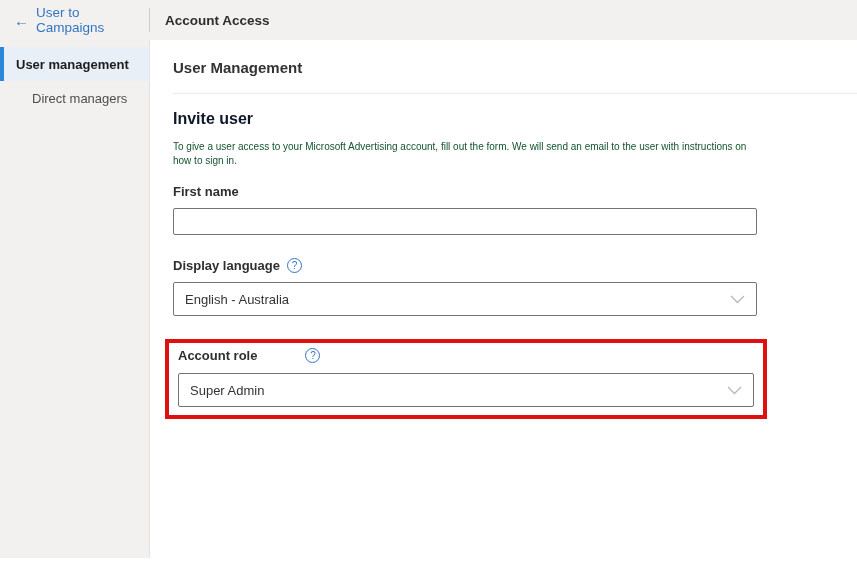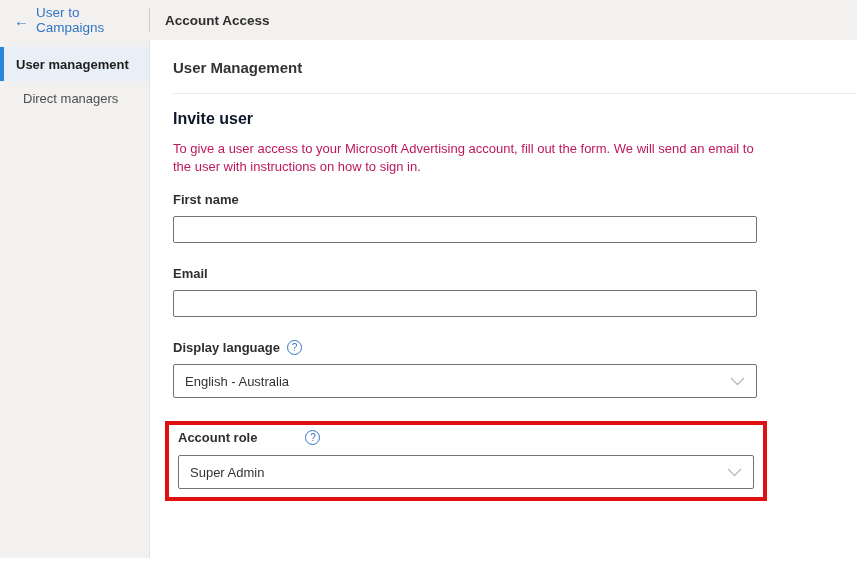--- a/index.html
+++ b/index.html
@@ -11,33 +11,33 @@
   .back-link { width:149px; display:flex; align-items:center; gap:7px;
     padding-left:14px; color:#3276c3; font-size:13.5px; cursor:pointer; }
   .back-arrow { font-size:15px; line-height:1; }
   .topbar-divider { width:1px; height:24px; background:#cccbca; }
   .topbar-title { margin-left:15px; font-size:13.5px; font-weight:bold; color:#2f2e2d; }
 
   
   .layout { display:flex; height:372px; }
   .sidebar { width:150px; flex:none; background:#f2f1f0; height:518px;
     border-right:1px solid #e4e3e2; padding-top:7px; }
-  .side-item { height:34px; display:flex; align-items:center; padding-left:23px;
+  .side-item { height:34px; display:flex; align-items:center; padding-left:32px;
     font-size:13px; color:#4f4f4f; cursor:pointer; }
   .side-item.selected { background:#e9eff6; border-left:4px solid #2b87d8;
     padding-left:12px; color:#1d1d1d; font-weight:bold; }
 
   .main { flex:1; padding-left:23px; }
   .main-title { padding-top:19px; padding-bottom:17px; font-size:15px;
     font-weight:bold; color:#333; }
   .main-divider { height:1px; background:#edebe9; }
 
   .section-title { margin-top:16px; font-size:16px; font-weight:bold; color:#0f172a; }
-  .description { margin-top:12px; max-width:594px; font-size:13px;
-    color:#be185d; line-height:1.4; }
+  .description { margin-top:12px; max-width:594px; font-size:10px;
+    color:#14532d; line-height:1.4; }
 
   
   .form { margin-top:16px; }
   .field-group { width:584px; margin-bottom:23px; }
   .field-label { display:flex; align-items:center; gap:7px; height:15px;
     margin-bottom:9px; font-size:13px; font-weight:bold; color:#2f2f2f; }
   .text-input { width:100%; height:27px; border:1px solid #757472; border-radius:2px;
     background:#fff; padding:0 8px; font-family:"Liberation Sans",sans-serif;
     font-size:13px; color:#333; }
   .dropdown { width:100%; height:28px; border:1px solid #757472; border-radius:2px;
@@ -85,24 +85,20 @@
     <div class="description">To give a user access to your Microsoft Advertising account, fill out the form. We will send an email to the user with instructions on how to sign in.</div>
 
     <div class="form">
 
       <div class="field-group">
         <div class="field-label">First name</div>
         <input class="text-input" type="text" value="" style="">
       </div>
 
 
-      <div class="field-group">
-        <div class="field-label">Email</div>
-        <input class="text-input" type="text" value="" style="">
-      </div>
 
       <div class="field-group">
         <div class="field-label">
           <span>Display language</span>
           <span class="help-icon">?</span>
         </div>
         <div class="dropdown">
           <span>English - Australia</span>
           <span class="chevron">
             <svg width="15" height="9" viewBox="0 0 15 9">

